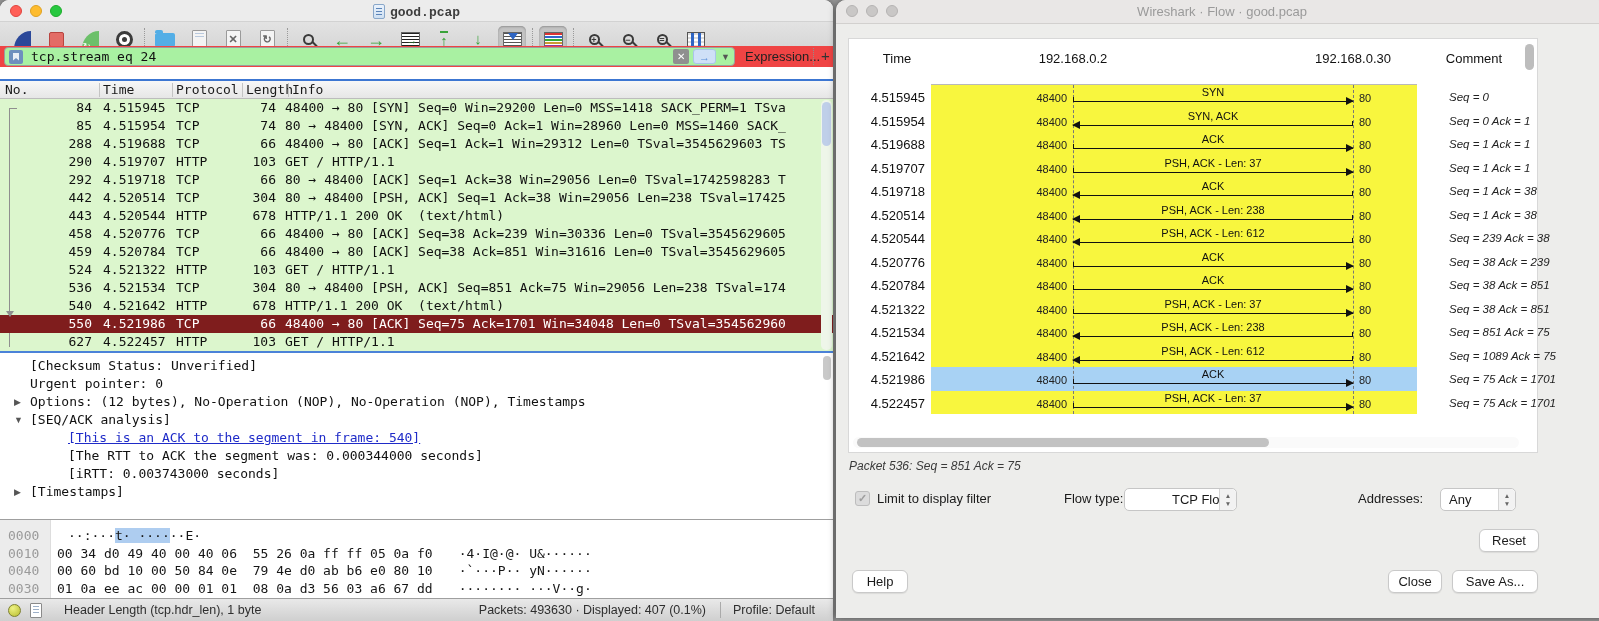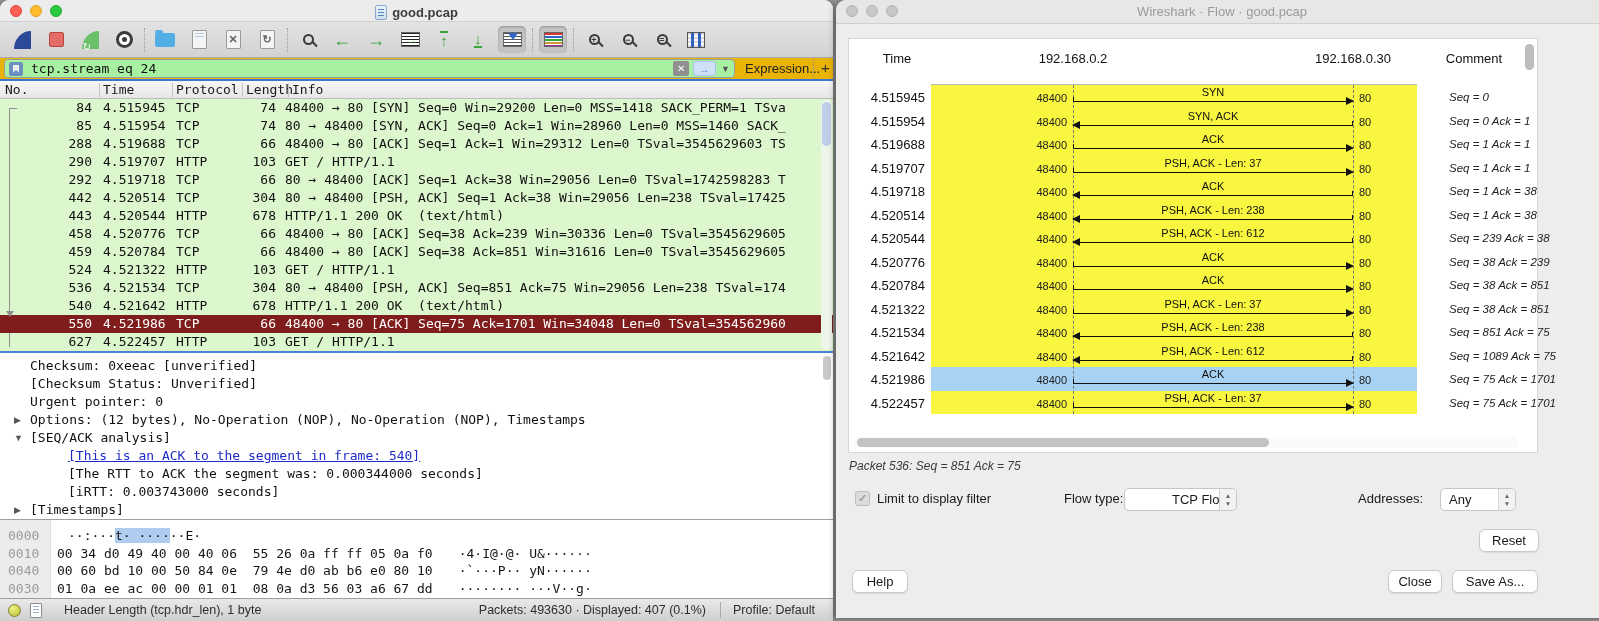--- a/index.html
+++ b/index.html
@@ -11,21 +11,21 @@
   .lw { position:absolute; left:0; top:0; width:833px; height:621px; background:#fff;
         border-radius:9px 9px 0 0; overflow:hidden; box-shadow:0 0 6px rgba(0,0,0,.45); }
   .lw-title { position:absolute; left:0; top:0; right:0; height:22px; background:#ececec;
               border-bottom:1px solid #d2d2d2; }
   .lights { position:absolute; left:10px; top:5px; display:flex; gap:8px; }
   .light { width:12px; height:12px; border-radius:50%; }
   .l-red { background:#ff5f57; border:1px solid #e0443e; }
   .l-yel { background:#febc2e; border:1px solid #dea123; }
   .l-grn { background:#28c840; border:1px solid #1dad2b; }
   .l-grey { background:#c9c7c6; border:1px solid #b5b3b2; }
-  .lw-title .twrap { position:absolute; left:0; right:0; top:3px; text-align:center; }
+  .lw-title .twrap { position:absolute; left:0; right:0; top:3px; text-align:center;font-family:Liberation Mono, monospace; }
   .doc-ico { display:inline-block; width:12px; height:15px; vertical-align:-3px; margin-right:5px;
              background:linear-gradient(#eaf2fc,#cfe0f2); border:1px solid #89a7c9; border-radius:2px;
              position:relative; }
   .doc-ico::after { content:""; position:absolute; left:2px; top:3px; right:2px; height:7px;
              background:repeating-linear-gradient(#5b84b8 0 1px, transparent 1px 3px); }
   .lw-title .t { font-size:13px; font-weight:bold; color:#3e3e3e; }
 
   .lw-toolbar { position:absolute; left:0; top:22px; right:0; height:36px;
                 background:linear-gradient(#e3e3e3,#d2d2d2); border-bottom:1px solid #aaa;
                 display:flex; align-items:center; gap:6px; padding-left:8px; }
@@ -62,21 +62,21 @@
   .autos::after { content:""; position:absolute; left:4px; bottom:1px; border:5px solid transparent;
            border-top:7px solid #2f66c4; }
   .colorize { width:19px; height:15px; border:1px solid #666;
      background:linear-gradient(#d33 0 2px,#fff 2px 3px,#36c 3px 5px,#fff 5px 6px,#3a3 6px 8px,#fff 8px 9px,
                 #c93 9px 11px,#fff 11px 12px,#939 12px 14px,#fff 14px 15px); }
   .colhdr { width:18px; height:16px; border:1px solid #555; position:relative;
      background:repeating-linear-gradient(#ddd 0 2px, #fff 2px 4px); }
   .colhdr::before, .colhdr::after { content:""; position:absolute; top:0; bottom:0; width:3px; background:#2f66c4; }
   .colhdr::before { left:3px; } .colhdr::after { right:3px; }
 
-  .lw-filter { position:absolute; left:0; top:58px; right:0; height:21px; background:#eab308; }
+  .lw-filter { position:absolute; left:0; top:46px; right:0; height:21px; background:#ef4444; }
   .fbox { position:absolute; left:4px; top:1px; width:731px; height:19px; background:#a9f1a2;
           border:1px solid #9c9c9c; border-radius:4px; display:flex; align-items:center; padding:0 4px; }
   .bmk { width:14px; height:14px; background:#6d8fbe; border-radius:2px; position:relative; margin-right:8px; }
   .bmk::after { content:""; position:absolute; left:4px; top:3px; width:6px; height:8px; background:#e8eef6;
           clip-path:polygon(0 0,100% 0,100% 100%,50% 70%,0 100%); }
   .fquery { font-size:13px; color:#111; flex:1; }
   .fx { width:16px; height:15px; background:#8f8f8f; border-radius:2px; color:#fff; font-size:10px;
         display:flex; align-items:center; justify-content:center; margin-left:4px; }
   .fgo { width:23px; height:15px; background:#cfe0f7; border:1px solid #a9c4ea; border-radius:3px;
          color:#5a8fd8; font-size:11px; font-weight:bold; display:flex; align-items:center; justify-content:center; margin-left:4px; }
@@ -428,21 +428,20 @@
   <div class="br-v1" style="top:108px"></div>
   <div class="br-arrow" style="top:311px"></div>
   <div class="br-v2" style="top:333px;height:14px"></div>
   <div class="plist-sb">
       <div class="th"></div>
     </div>
 
   <div class="accent2"></div>
 
   <div class="pdetails" id="detail-lines">
-      <div class="dline lvl2"><span class="g"></span><span class="t">Checksum: 0xeeac [unverified]</span></div>
       <div class="dline lvl2"><span class="g"></span><span class="t">[Checksum Status: Unverified]</span></div>
       <div class="dline lvl2"><span class="g"></span><span class="t">Urgent pointer: 0</span></div>
       <div class="dline lvl1"><span class="g">▶</span><span class="t">Options: (12 bytes), No-Operation (NOP), No-Operation (NOP), Timestamps</span></div>
       <div class="dline lvl1"><span class="g">▼</span><span class="t">[SEQ/ACK analysis]</span></div>
       <div class="dline lvl3 link"><span class="g"></span><span class="t">[This is an ACK to the segment in frame: 540]</span></div>
       <div class="dline lvl3"><span class="g"></span><span class="t">[The RTT to ACK the segment was: 0.000344000 seconds]</span></div>
       <div class="dline lvl3"><span class="g"></span><span class="t">[iRTT: 0.003743000 seconds]</span></div>
       <div class="dline lvl1"><span class="g">▶</span><span class="t">[Timestamps]</span></div>
     </div>
   <div class="pd-sb" style="top:356px"></div>

